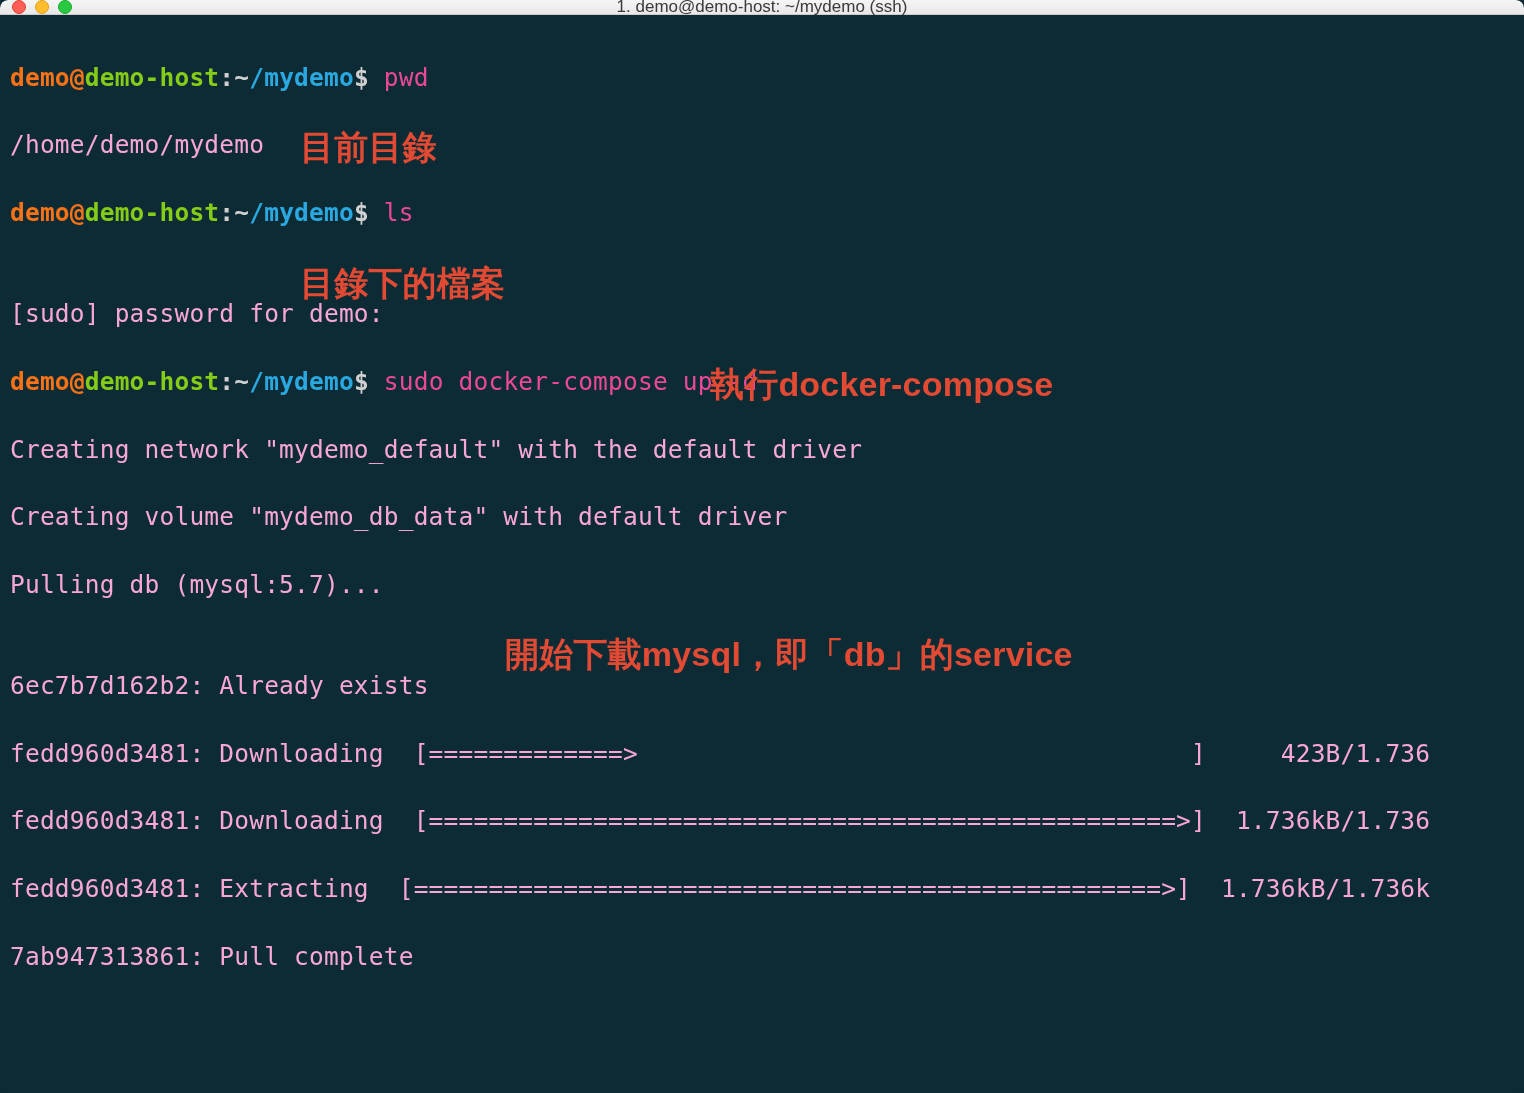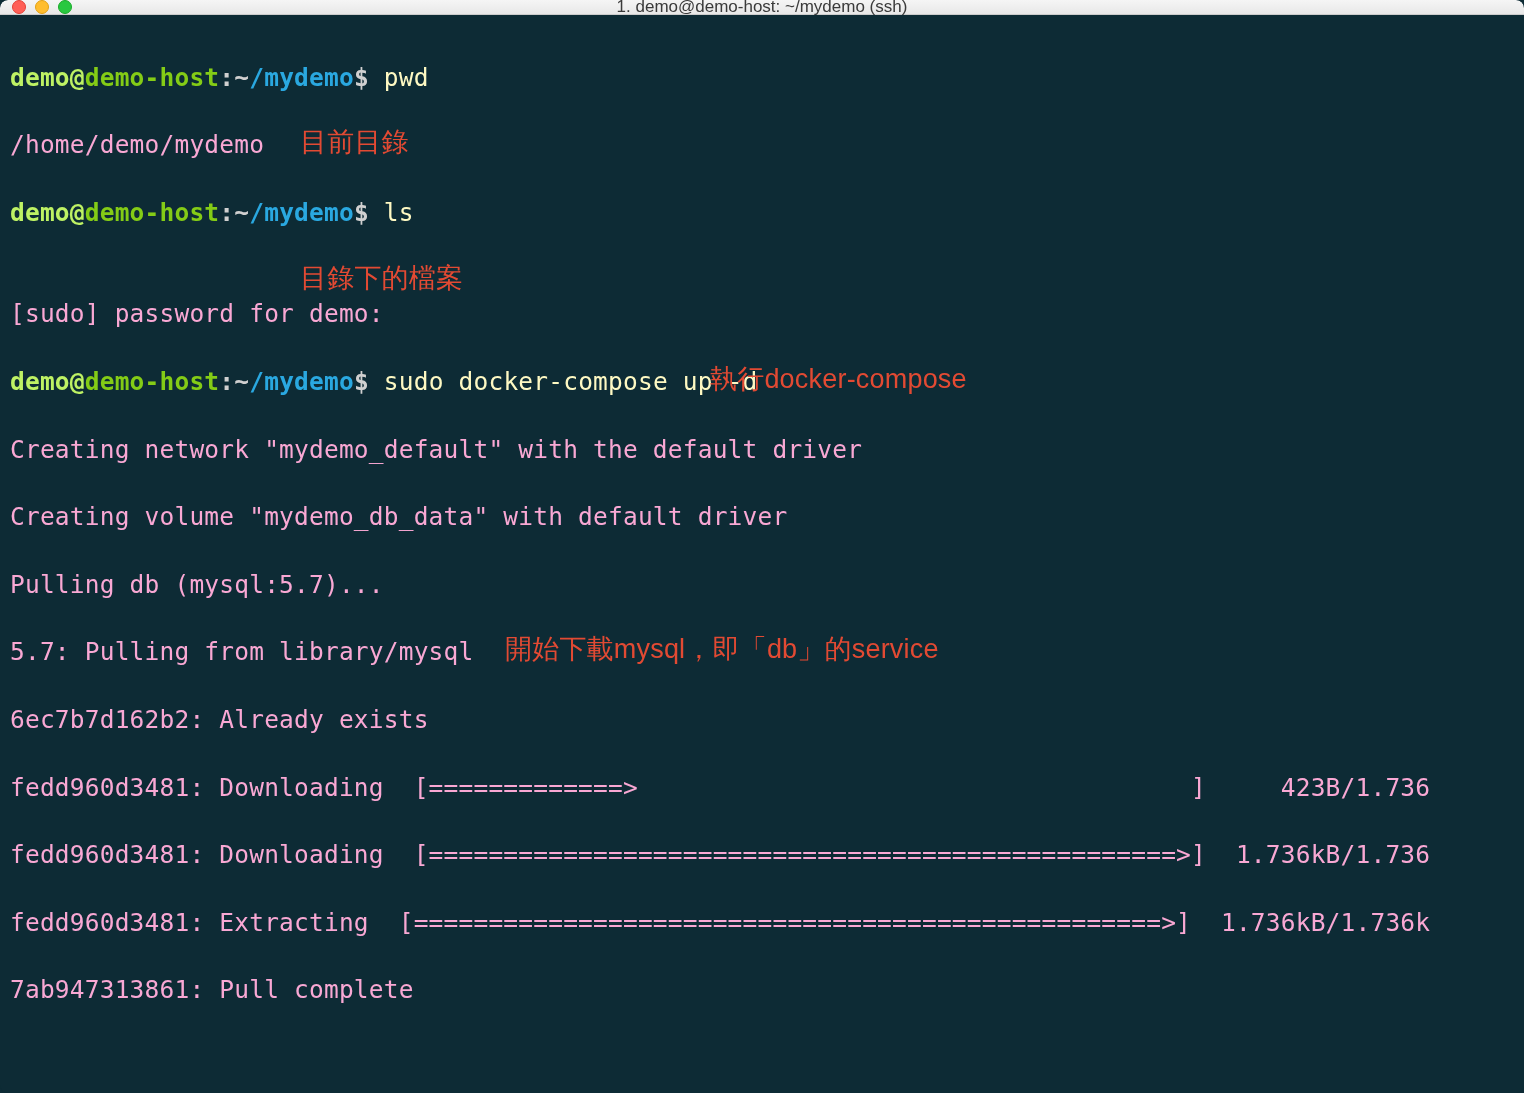--- a/index.html
+++ b/index.html
@@ -38,35 +38,35 @@
       background:#0d2b35;
       flex:1;
       padding: 12px 10px 10px 10px;
       font-size: 24.5px;
       line-height: 1.38;
       white-space: pre;
       position: relative;
       letter-spacing: 0.2px;
     }
     .line { position:relative; }
-    .user   { color:#bef264; font-weight:bold; }
+    .user   { color:#f97316; font-weight:bold; }
     .host   { color:#84cc16; font-weight:bold; }
     .colon  { color:#d0d0d0; font-weight:bold; }
     .tilde  { color:#d0d0d0; font-weight:bold; }
     .path   { color:#2aa8e0; font-weight:bold; }
     .dollar { color:#d0d0d0; font-weight:bold; }
-    .cmd    { color:#fef9c3;margin-top:28px; }
+    .cmd    { color:#ec4899;margin-top:28px; }
     .out    { color:#f9a8d4; }
     .ann {
       color:#e24a33;
-      font-weight:normal;
+      font-weight:bold;
       font-family: "PingFang TC","Microsoft JhengHei","Hiragino Sans", sans-serif;
       position:absolute;
       white-space:nowrap;
-      font-size: 27px;
+      font-size: 34px;
     }
   </style>
 </head>
 <body>
 
 <div class="window">
   <div class="titlebar">
     <div class="traffic-lights">
       <div class="light red"></div>
       <div class="light yellow"></div>
@@ -78,21 +78,21 @@
   <div class="terminal">
 <div class="line"><span class="user">demo</span><span class="user">@</span><span class="host">demo-host</span><span class="colon">:</span><span class="tilde">~</span><span class="path">/</span><span class="path">mydemo</span><span class="dollar">$</span> <span class="cmd">pwd</span></div>
 <div class="line"><span class="out">/home/demo/mydemo</span><span class="ann" style="left:290px; top:-4px;">目前目錄</span></div>
 <div class="line"><span class="user">demo</span><span class="user">@</span><span class="host">demo-host</span><span class="colon">:</span><span class="tilde">~</span><span class="path">/</span><span class="path">mydemo</span><span class="dollar">$</span> <span class="cmd">ls</span></div>
 <div class="line"><span class="ann" style="left:290px; top:-4px;">目錄下的檔案</span></div>
 <div class="line out">[sudo] password for demo:</div>
 <div class="line"><span class="user">demo</span><span class="user">@</span><span class="host">demo-host</span><span class="colon">:</span><span class="tilde">~</span><span class="path">/</span><span class="path">mydemo</span><span class="dollar">$</span> <span class="cmd">sudo docker-compose up -d</span><span class="ann" style="left:700px; top:-4px;">執行docker-compose</span></div>
 <div class="line out">Creating network "mydemo_default" with the default driver</div>
 <div class="line out">Creating volume "mydemo_db_data" with default driver</div>
 <div class="line out">Pulling db (mysql:5.7)...</div>
-<div class="line"><span class="out">5.7: Pulling from library/mysql</span><span class="ann" style="left:495px; top:-4px;">開始下載mysql，即「db」的service</span></div>
+<div class="line"><span class="ann" style="left:495px; top:-4px;">開始下載mysql，即「db」的service</span></div>
 <div class="line out">6ec7b7d162b2: Already exists</div>
 <div class="line out">fedd960d3481: Downloading  [=============&gt;                                     ]     423B/1.736</div>
 <div class="line out">fedd960d3481: Downloading  [==================================================&gt;]  1.736kB/1.736</div>
 <div class="line out">fedd960d3481: Extracting  [==================================================&gt;]  1.736kB/1.736k</div>
 <div class="line out">7ab947313861: Pull complete</div>
 
 
 
 
 

